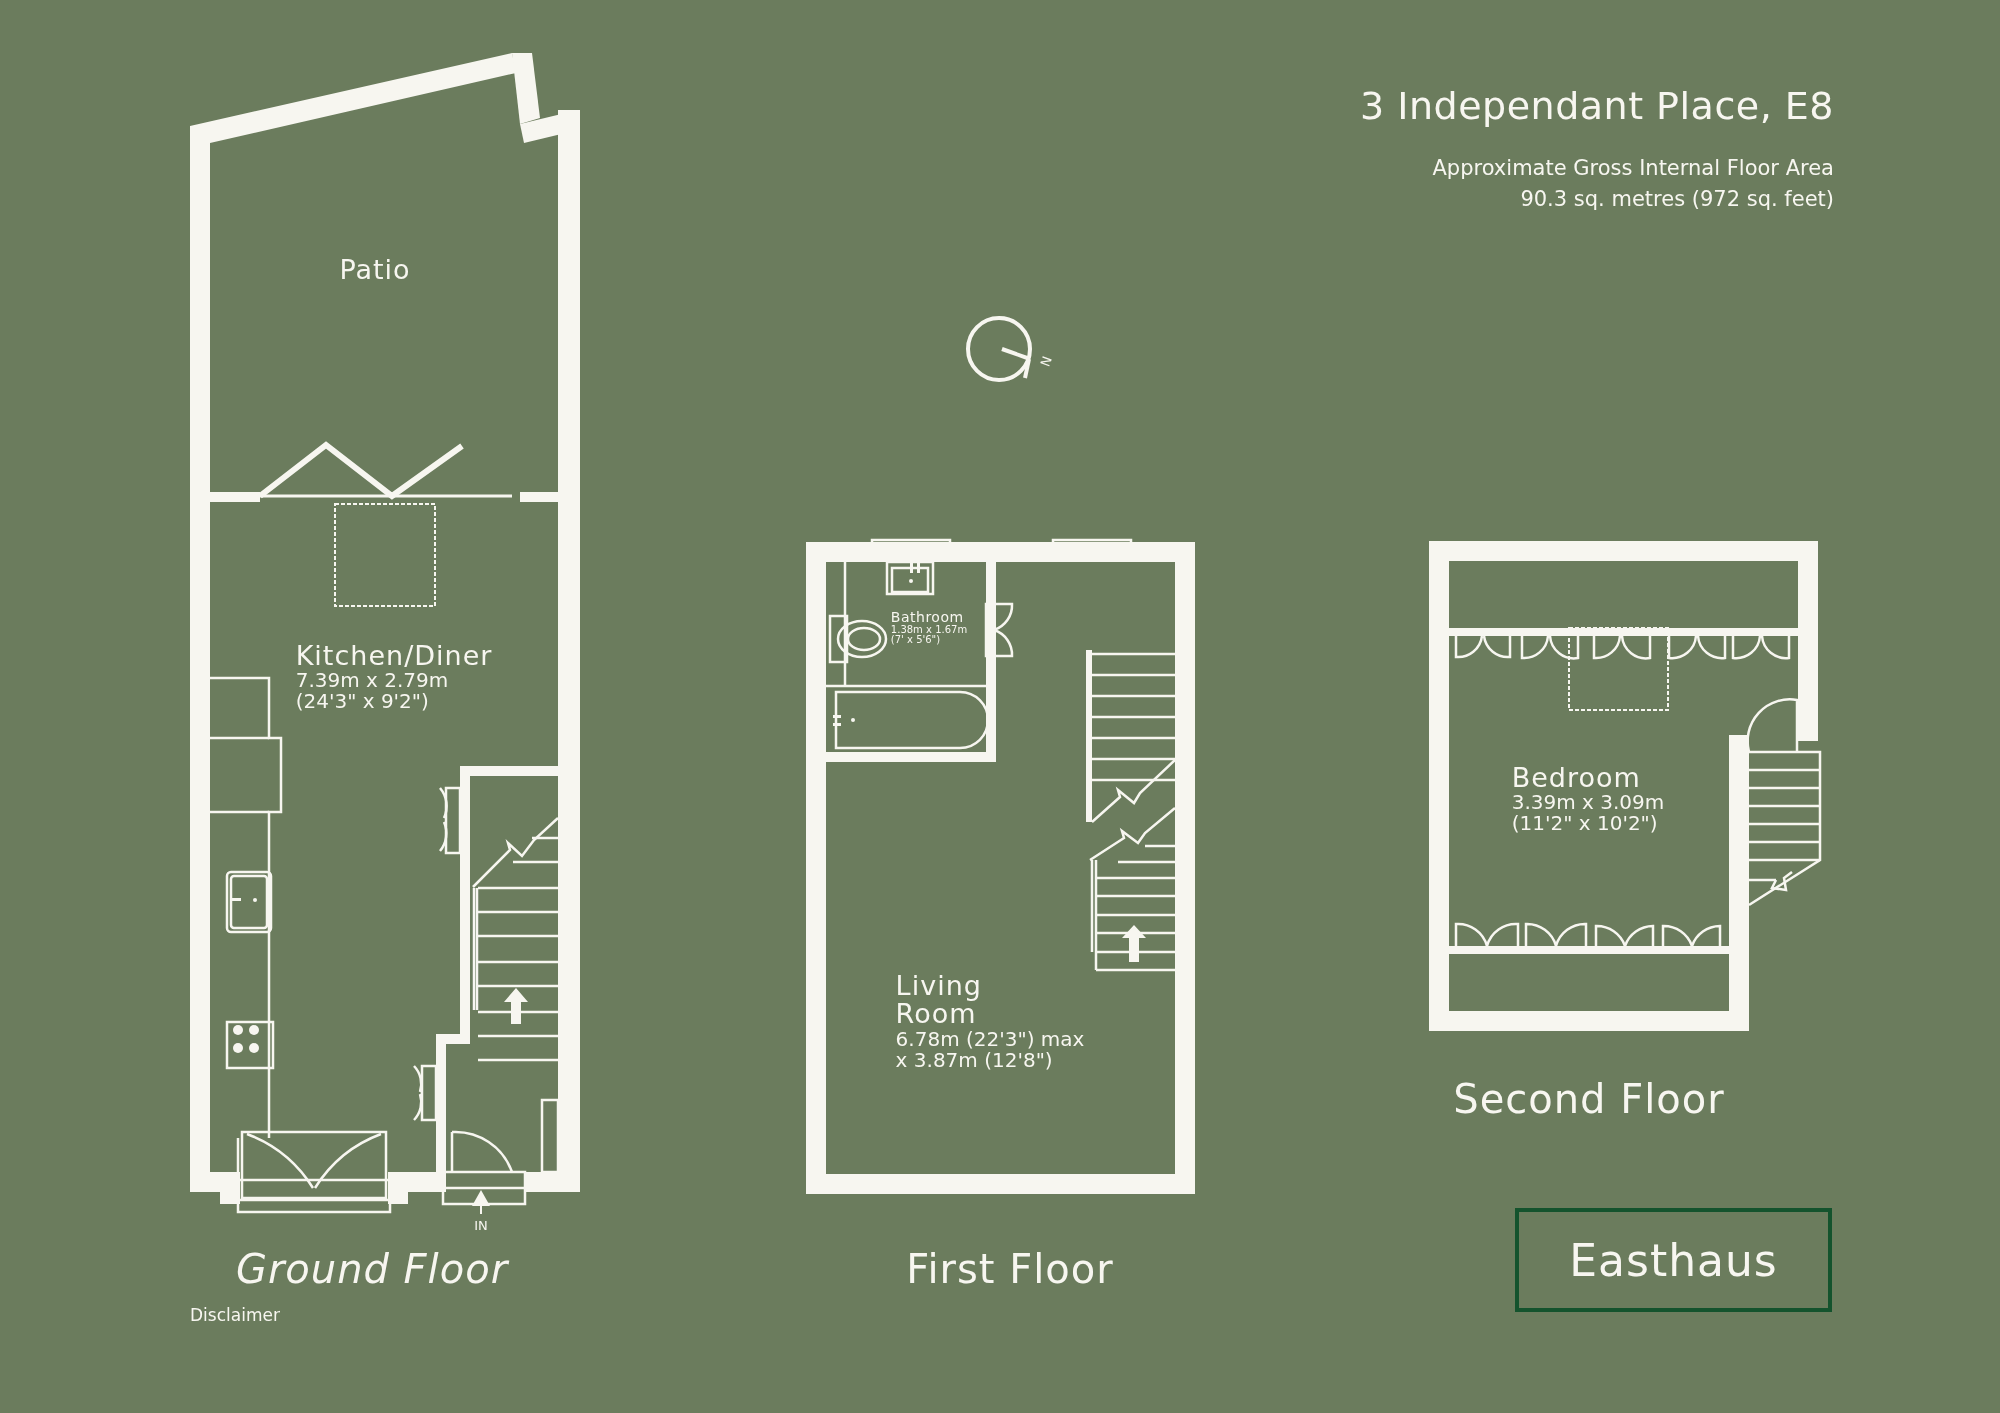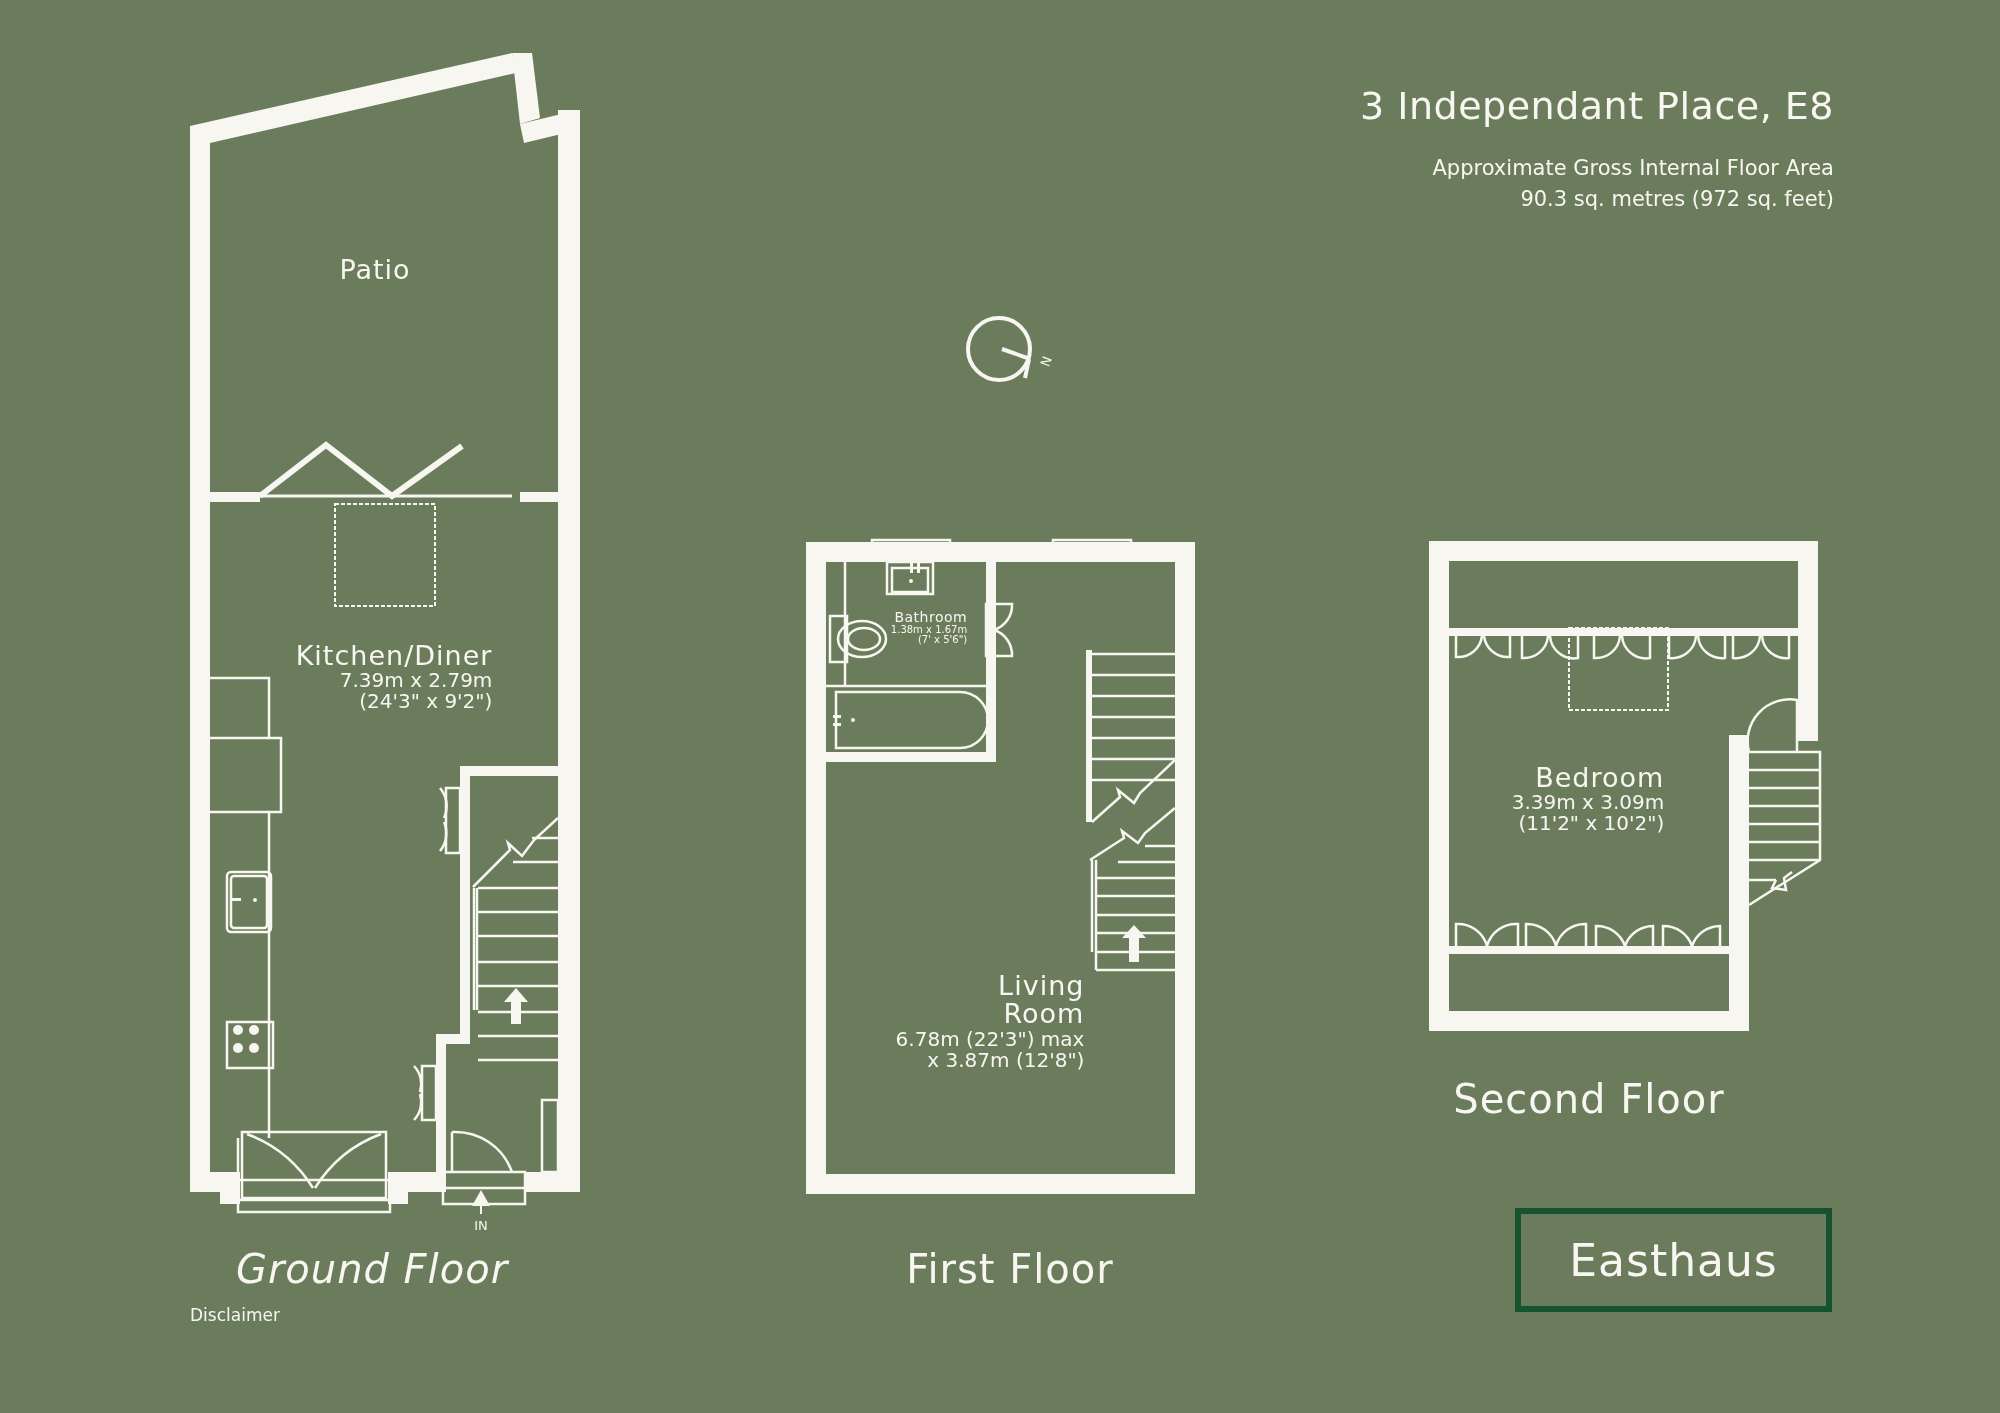--- a/index.html
+++ b/index.html
@@ -4,29 +4,29 @@
 <style>
   html, body { margin:0; padding:0; }
   body { width:2000px; height:1413px; background:#6B7C5D; position:relative; overflow:hidden;
          font-family:"DejaVu Sans","Liberation Sans",sans-serif; color:#F7F6F0; }
   .plan { position:absolute; left:0; top:0; width:2000px; height:1413px; }
   .txt { position:absolute; white-space:nowrap; color:#F7F6F0; }
   .title { right:166px; top:84px; font-size:38px; letter-spacing:0.5px; }
   .sub { right:166px; font-size:21px; text-align:right; }
   .sub1 { top:156px; }
   .sub2 { top:187px; }
-  .room { text-align:right; transform:translateX(-50%); line-height:1.05; }
+  .room { text-align:left; transform:translateX(-50%); line-height:1.05; }
   .room .name { font-size:27px; letter-spacing:1px; display:block; }
   .room .dim { font-size:20px; display:block; }
   .room.small .name { font-size:14px; letter-spacing:0.5px; }
   .room.small .dim { font-size:10px; }
   .floor-label { font-size:40px; letter-spacing:1px; transform:translateX(-50%); }
   .disclaimer { left:190px; top:1304px; font-size:17px; line-height:23px; white-space:normal; width:1000px; }
   .brand { position:absolute; left:1515px; top:1208px; width:317px; height:104px; box-sizing:border-box;
-           border:6px solid #14532d; display:flex; align-items:center; justify-content:center; }
+           border:4px solid #14532d; display:flex; align-items:center; justify-content:center; }
   .brand span { font-size:44px; letter-spacing:1px; }
   .in-label { font-size:13px; transform:translateX(-50%); }
 </style>
 </head>
 <body>
 
 <svg class="plan" viewBox="0 0 2000 1413" xmlns="http://www.w3.org/2000/svg">
   <g fill="#F7F6F0" stroke="none">
 
     <g>

